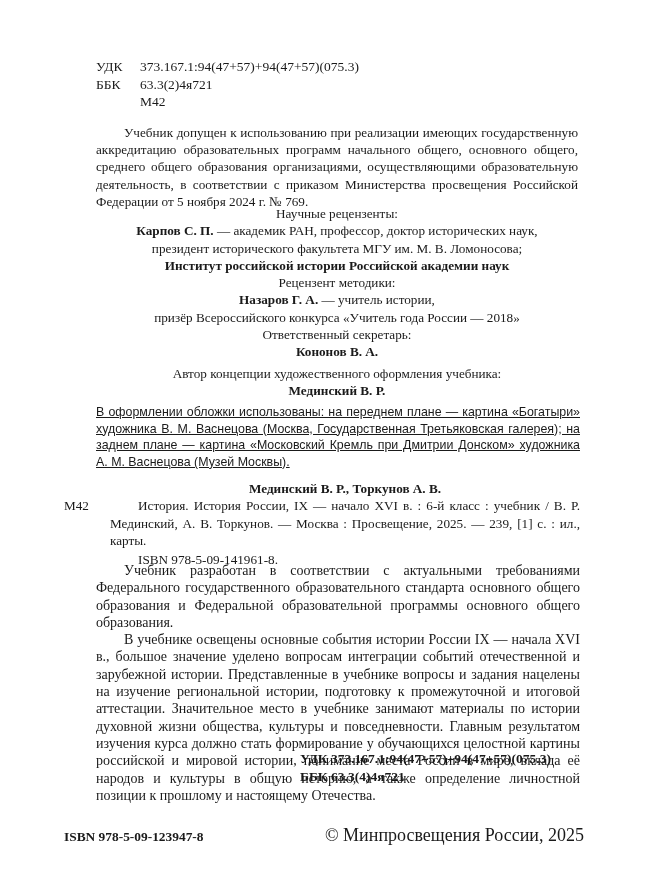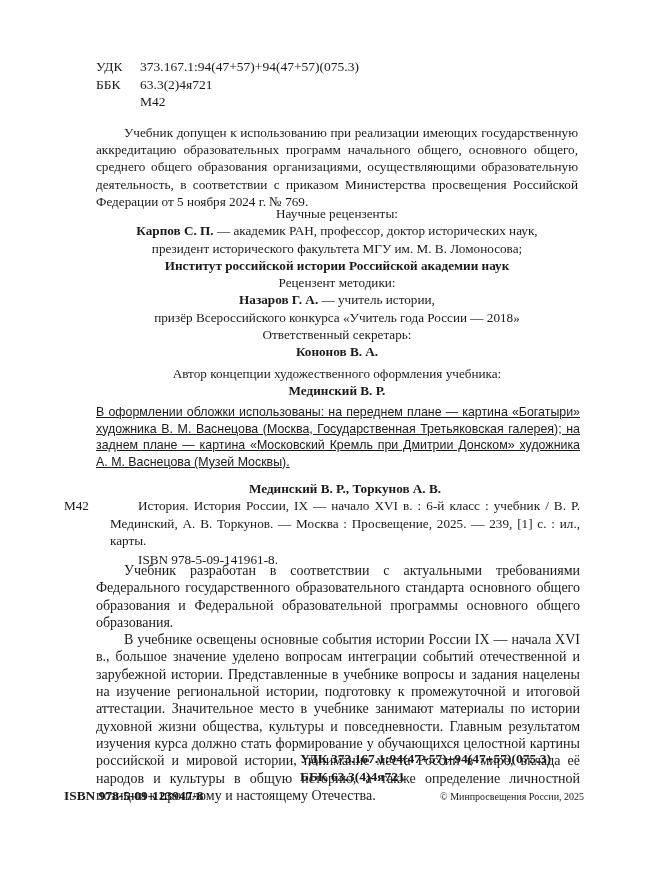--- a/index.html
+++ b/index.html
@@ -165,21 +165,22 @@
     align-items: baseline;
     font-size: 13.2px;
   }
   .footer-isbn {
     font-weight: bold;
     font-size: 13.4px;
     white-space: nowrap;
   }
   .footer-copyright {
     white-space: nowrap;
-    font-size: 10px;
+    font-size: 18px;
+    margin-top: 37px;
   }
 </style>
 </head>
 <body>
 
 <div class="page">
 
   <div class="udk-block">
     <div class="udk-row">
       <span class="udk-label">УДК</span>

